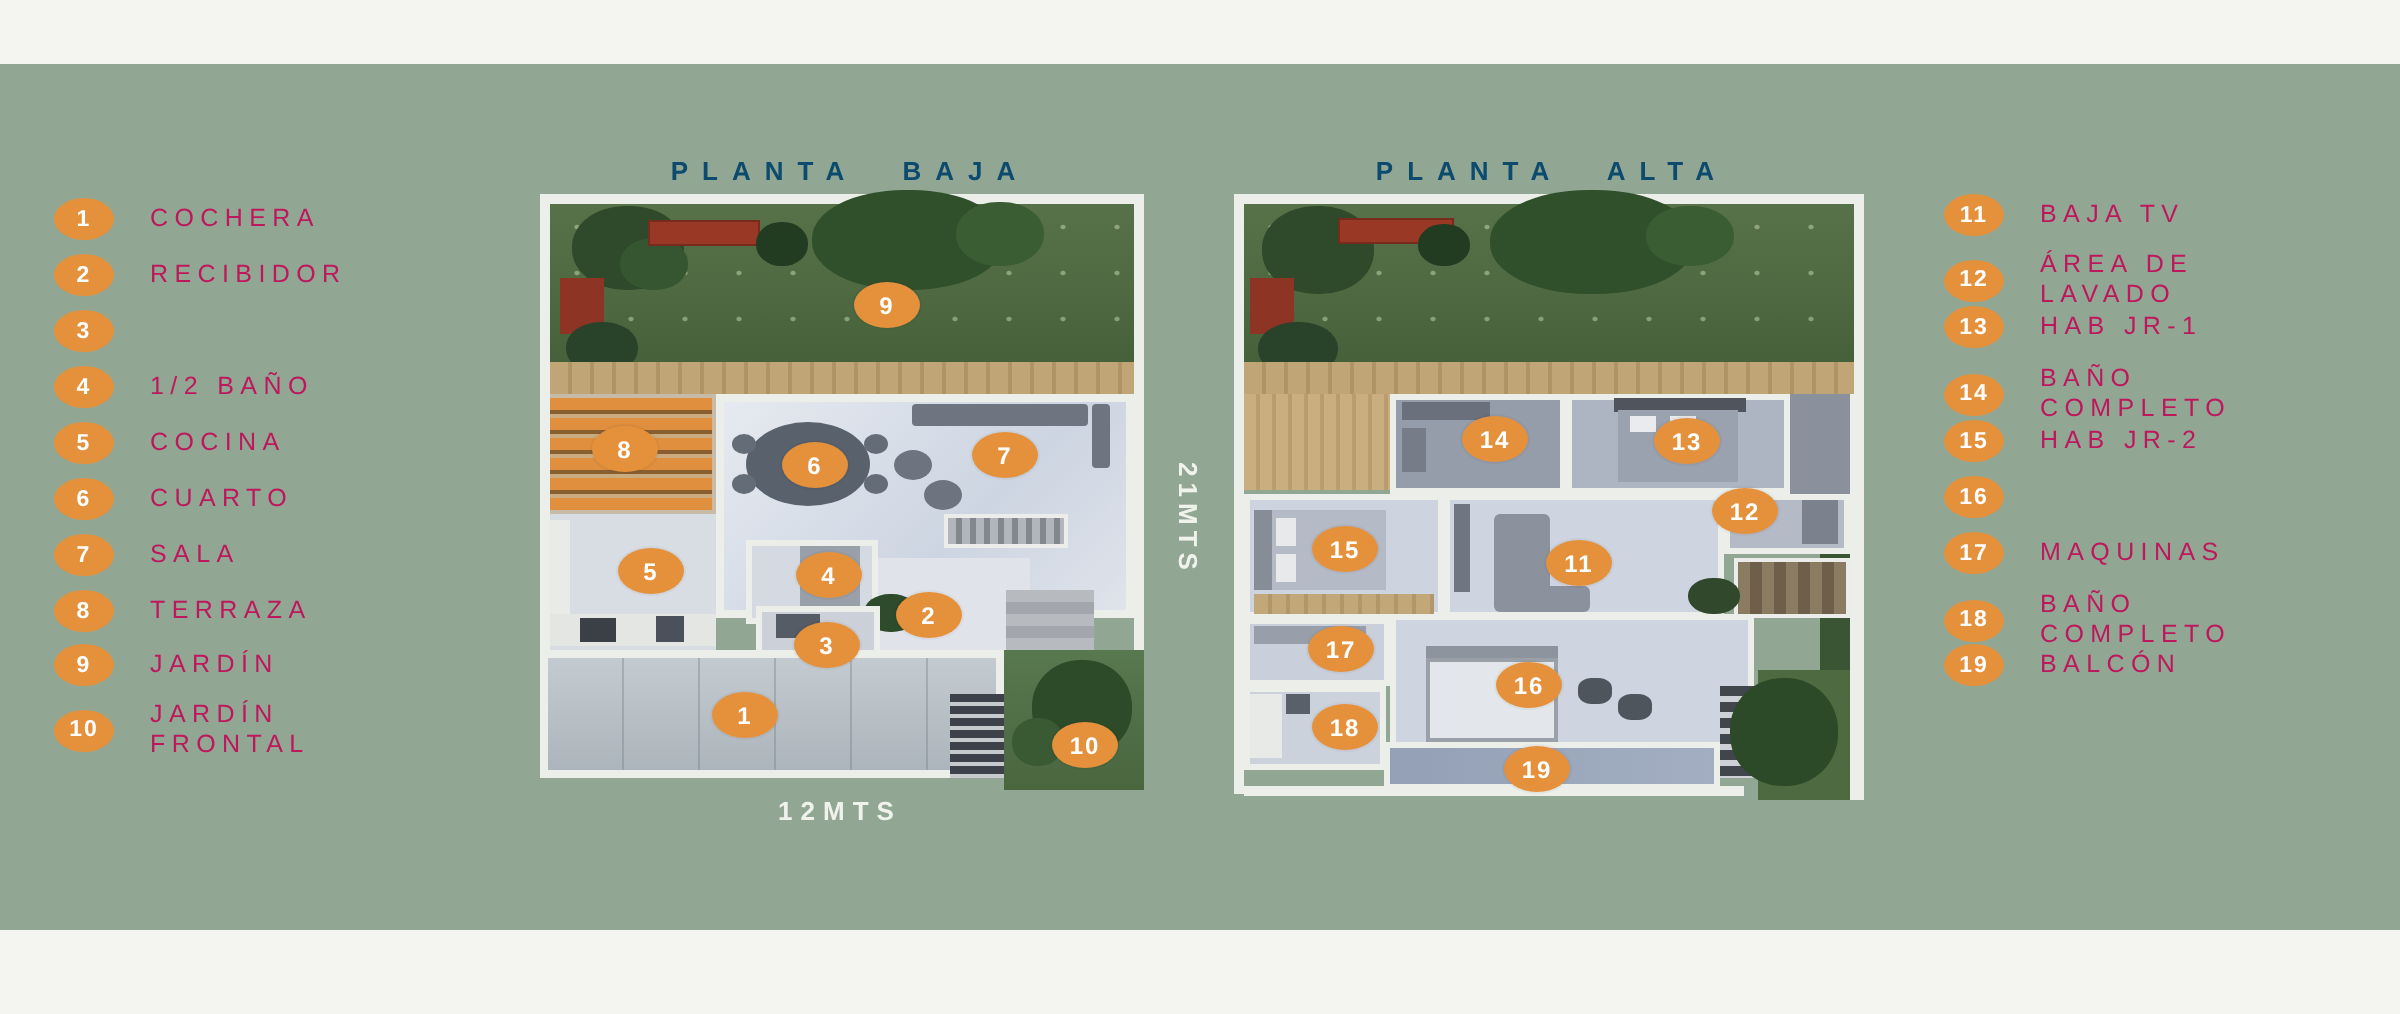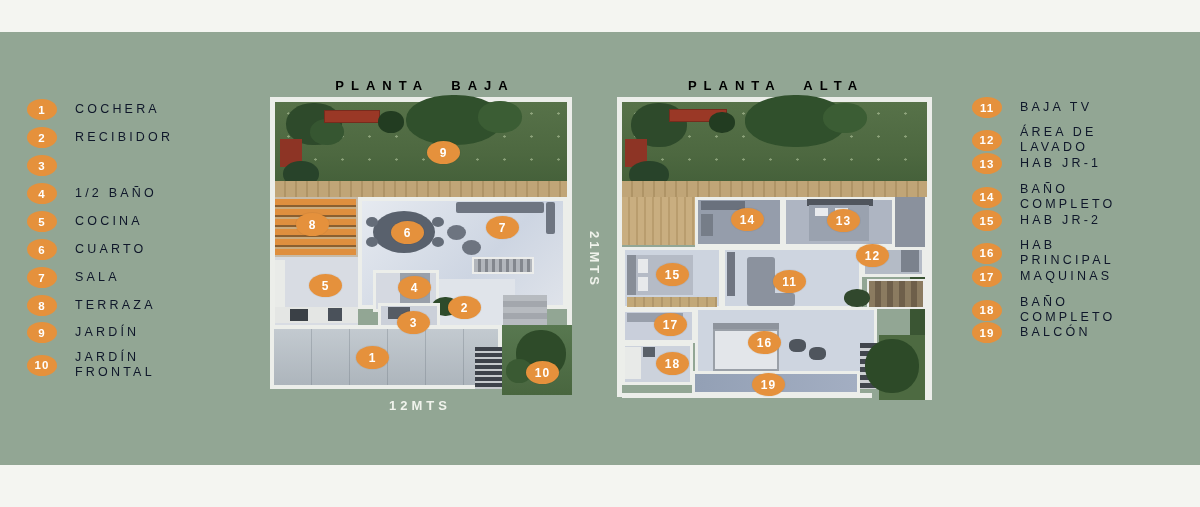--- a/index.html
+++ b/index.html
@@ -3,31 +3,31 @@
 <meta charset="utf-8">
 <style>
   * { margin:0; padding:0; box-sizing:border-box; }
   body { background:#ffffff; font-family:"Liberation Sans", sans-serif; }
   .canvas { position:relative; width:1200px; height:507px; background:#f4f5f1; overflow:hidden; }
   .stage { position:absolute; left:0; top:32px; width:1200px; height:433px;
            background:#92a694; }
   .abs { position:absolute; display:block; }
   .wall { background:#eceeea; }
   .bush { background:#2e4a2b; border-radius:48%; }
-  .title { position:absolute; color:#000000; font-size:13px; font-weight:700;
+  .title { position:absolute; color:#0c4a6e; font-size:13px; font-weight:700;
            letter-spacing:7px; word-spacing:12px; text-align:center; }
   .dim { position:absolute; color:#f0f3ec; font-size:13px; font-weight:700;
          letter-spacing:4px; text-align:center; }
   .legend-row { position:absolute; display:flex; align-items:center; gap:18px; }
   .badge { background:#e5913c; border-radius:50%; color:#ffffff; display:flex;
            align-items:center; justify-content:center; font-weight:700; }
   .badge.lg { width:30px; height:21px; font-size:11.5px; letter-spacing:1px; flex:none; }
   .badge.pm { position:absolute; width:33px; height:23px; font-size:12px;
               letter-spacing:1px; z-index:9; box-shadow:0 0 0 1px rgba(0,0,0,0.04); }
-  .legend-label { color:#0f172a; font-size:12.5px; font-weight:400; letter-spacing:3.2px;
+  .legend-label { color:#be185d; font-size:12.5px; font-weight:400; letter-spacing:3.2px;
                   line-height:15px; white-space:pre-line; }
   .plan { position:absolute; }
   .garden { background:
       radial-gradient(rgba(215,230,190,0.45) 1px, transparent 1.6px),
       linear-gradient(180deg,#577249 0%, #4d6840 55%, #415d37 100%);
       background-size:27px 23px, auto; border:5px solid #eceeea; border-bottom:none; }
   .deck { background:repeating-linear-gradient(90deg,#c0a577 0 9px,#af9466 9px 11px); }
   .slats { background:repeating-linear-gradient(180deg,#df8f3e 0 6px,#8a5f30 6px 8px,#c9ab7f 8px 10px); }
   .floor-main { background:linear-gradient(135deg,#e6eaf0 0%,#cdd5e2 60%,#dfe3ea 100%);
                 border:4px solid #eceeea; }
@@ -100,22 +100,20 @@
       <span class="badge lg">14</span>
       <span class="legend-label">BAÑO
 COMPLETO</span>
     </div>
     <div class="legend-row" style="left:972px; top:210px;">
       <span class="badge lg">15</span>
       <span class="legend-label">HAB JR-2</span>
     </div>
     <div class="legend-row" style="left:972px; top:238px;">
       <span class="badge lg">16</span>
-      <span class="legend-label">HAB
-PRINCIPAL</span>
     </div>
     <div class="legend-row" style="left:972px; top:266px;">
       <span class="badge lg">17</span>
       <span class="legend-label">MAQUINAS</span>
     </div>
     <div class="legend-row" style="left:972px; top:295px;">
       <span class="badge lg">18</span>
       <span class="legend-label">BAÑO
 COMPLETO</span>
     </div>

